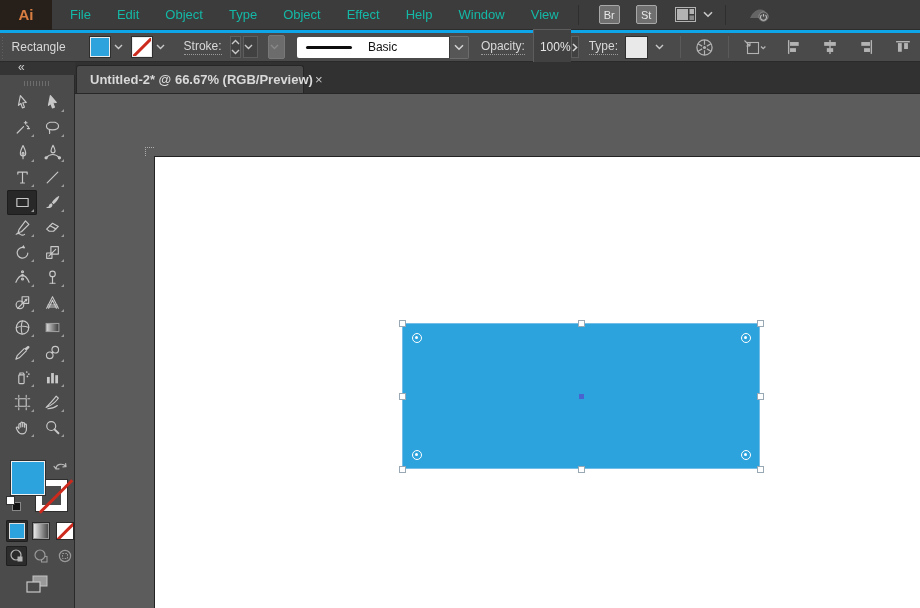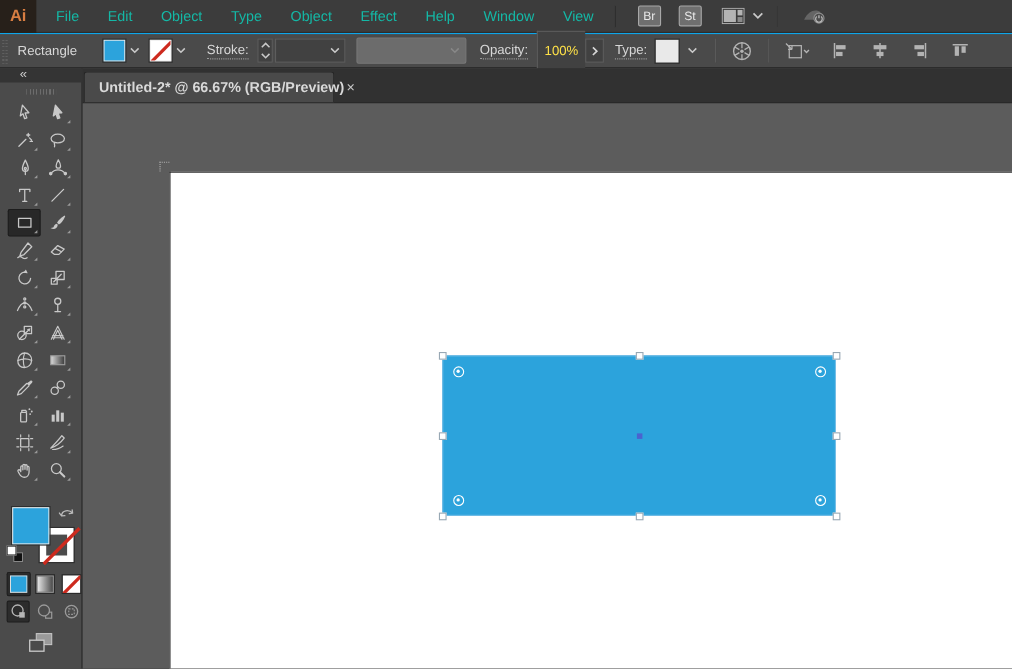--- a/index.html
+++ b/index.html
@@ -11,38 +11,38 @@
   }
   svg { display:block; }
 
   
   .menubar {
     position:absolute; top:0; left:0; width:920px; height:30px;
     background:#3c3c3c; border-bottom:1px solid #2c2c2c;
     display:flex; align-items:center;
   }
   .ai-logo {
-    width:33px; height:30px; background:#27201a; color:#d97e42;
+    width:52px; height:30px; background:#27201a; color:#d97e42;
     font-weight:bold; font-size:15px; display:flex; align-items:center; justify-content:center;
   }
   .menu-item { padding:0 13px; font-size:13px; color:#14b8a6; line-height:30px; cursor:default; }
   .menu-item:first-of-type { margin-left:5px; }
   .mb-sep { width:1px; height:20px; background:#535353; border-right:1px solid #2e2e2e; margin:0 6px; }
   .mini-btn {
     width:21px; height:19px; margin-left:14px; border:1px solid #a8a8a8; border-radius:2px;
     background:#6f6f6f; color:#e8e8e8; font-size:11px;
     display:flex; align-items:center; justify-content:center;
   }
   .ws-btn { display:flex; align-items:center; margin-left:18px; gap:7px; }
   .touch-btn { margin-left:16px; opacity:.85; }
 
   
   .controlbar {
     position:absolute; top:30px; left:0; width:920px; height:32px;
-    background:#4a4a4a; border-top:1px solid #0ea5e9; border-bottom:1px solid #2a2a2a;
+    background:#4a4a4a; border-top:3px solid #0ea5e9; border-bottom:1px solid #2a2a2a;
     display:flex; align-items:center; font-size:12px;
   }
   .cb-grip { width:5px; height:24px; margin:0 5px 0 2px;
     background:repeating-linear-gradient(0deg,#5f5f5f 0 1px,transparent 1px 3px),
                repeating-linear-gradient(0deg,#5f5f5f 0 1px,transparent 1px 3px) 3px 0;
     background-size:2px 100%; background-repeat:repeat-y, repeat-y; }
   .cb-label { color:#d8d8d8; margin-right:8px; white-space:nowrap; }
   .cb-link { border-bottom:1px dotted #9b9b9b; padding-bottom:1px; }
   .swatch-group { display:flex; align-items:center; gap:4px; margin-right:9px; }
   .swatch-sm { width:20px; height:20px; border:1px solid #ececec; outline:1px solid #2e2e2e; }
@@ -59,21 +59,21 @@
   .dd-disabled { width:100px; height:24px; background:#707070; border:1px solid #7d7d7d; border-radius:2px;
     display:flex; align-items:center; justify-content:flex-end; padding-right:5px; margin-right:12px; opacity:.9; }
   .brush-combo { display:flex; align-items:center; margin-right:12px; }
   .brush-field { width:152px; height:21px; background:#fff; border-radius:2px 0 0 2px;
     display:flex; align-items:center; color:#111; }
   .brush-line { width:46px; height:3px; background:#0d0d0d; margin-left:9px; border-radius:2px; }
   .brush-name { margin-left:16px; font-size:12px; color:#111; }
   .brush-chev { width:20px; height:23px; background:#565656; border:1px solid #6c6c6c; border-left:1px solid #3a3a3a;
     display:flex; align-items:center; justify-content:center; border-radius:0 2px 2px 0; }
   .opacity-field { width:44px; height:36px; background:#414141; border:1px solid #5d5d5d; border-right:none;
-    display:flex; align-items:center; padding-left:6px; color:#fde047; }
+    display:flex; align-items:center; padding-left:6px; color:#e5e5e5; }
   .gt-btn { width:17px; height:22px; background:#414141; border:1px solid #5d5d5d;
     display:flex; align-items:center; justify-content:center; margin-right:10px; }
   .style-swatch { width:21px; height:21px; background:#e9e9e9; outline:1px solid #2e2e2e; margin-right:4px; }
   .cb-iconbtn { margin:0 7px; display:flex; align-items:center; gap:3px; }
   .cb-vsep { width:1px; height:22px; background:#3a3a3a; border-right:1px solid #5a5a5a; margin:0 7px; }
 
   
   .tabbar {
     position:absolute; top:62px; left:0; width:920px; height:32px;
     background:#313131; border-bottom:1px solid #272727;
@@ -218,20 +218,31 @@
           </svg>
         </span>
     </span>
     <span class="dd-disabled">
       <span>
           <svg width="9" height="6" viewBox="0 0 9 6">
             <path d="M1 1 L4.5 4.5 L8 1" fill="none" stroke="#8f8f8f" stroke-width="1.4"></path>
           </svg>
         </span>
     </span>
+    <span class="brush-combo">
+      <span class="brush-field">
+        <span class="brush-line"></span>
+        <span class="brush-name">Basic</span>
+      </span>
+      <span class="brush-chev">
+        <svg width="10" height="7" viewBox="0 0 10 7">
+            <path d="M1 1.2 L5 5.2 L9 1.2" fill="none" stroke="#d6d6d6" stroke-width="1.5"></path>
+          </svg>
+      </span>
+    </span>
     <span class="cb-label cb-link">Opacity:</span>
     <span class="opacity-field">100%</span>
     <span class="gt-btn">
       <svg width="6" height="9" viewBox="0 0 6 9">
           <path d="M1 1 L4.6 4.5 L1 8" fill="none" stroke="#d6d6d6" stroke-width="1.5"></path>
         </svg>
     </span>
     <span class="cb-label cb-link">Type:</span>
     <span class="swatch-group">
       <span class="style-swatch"></span>

